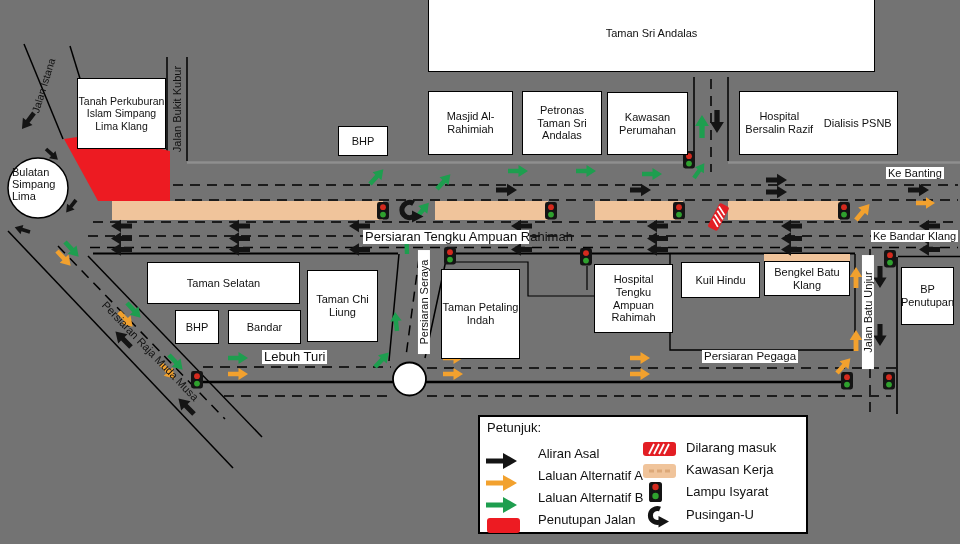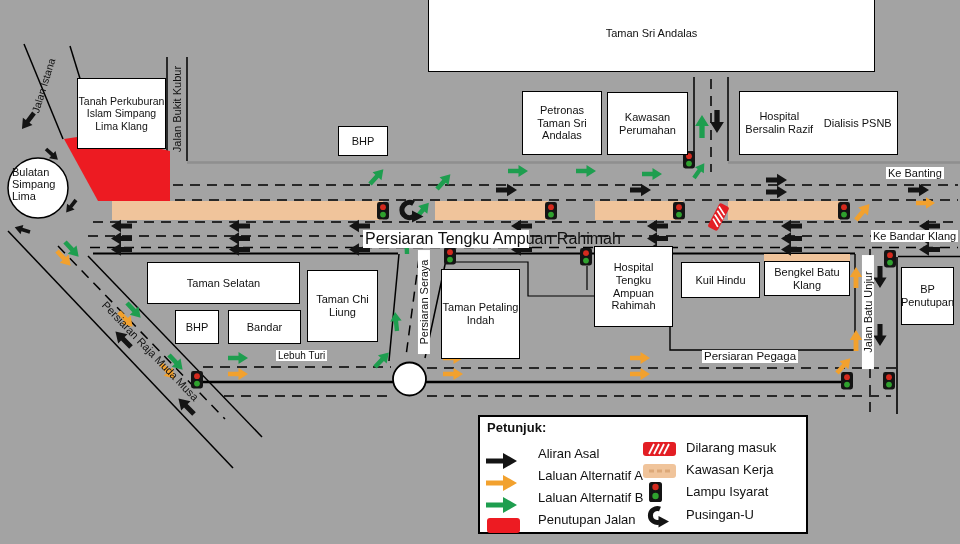--- a/index.html
+++ b/index.html
@@ -1,27 +1,27 @@
 <!DOCTYPE html>
 <html><head>
 <meta charset="utf-8">
 <style>
   html,body{margin:0;padding:0;background:#fff;}
-  .stage{position:relative;width:960px;height:544px;background:#a3a3a3;overflow:hidden;
+  .stage{position:relative;width:960px;height:544px;background:#737373;overflow:hidden;
          font-family:"Liberation Sans",sans-serif;color:#111;}
   .stage svg.map{position:absolute;left:0;top:0;}
   .bld{position:absolute;border:1.6px solid #000;background:#fff;display:flex;
        align-items:center;justify-content:center;text-align:center;
        font-size:11px;line-height:1.18;box-sizing:border-box;}
   .lbl{position:absolute;font-size:11px;white-space:nowrap;line-height:1.1;}
   .bg{background:#fff;padding:0 2px;}
   .rot{transform-origin:center center;text-align:center;}
   .legend{position:absolute;left:478px;top:415px;width:330px;height:119px;
           border:2.2px solid #000;background:#fff;box-sizing:border-box;}
-  .lg-title{position:absolute;left:7px;top:3px;font-size:13px;font-weight:bold;}
+  .lg-title{position:absolute;left:7px;top:3px;font-size:13px;font-weight:normal;}
   .lg-label{position:absolute;font-size:13px;white-space:nowrap;}
   .lg-icon{position:absolute;}
 </style>
 </head>
 <body>
 
 <div class="stage">
 
 <svg class="map" width="960" height="544" viewBox="0 0 960 544">
   <defs>
@@ -192,20 +192,23 @@
 
 <div class="bld" style="left:428px;top:-6px;width:447px;height:78px">
       <span>Taman Sri Andalas</span>
     </div>
 <div class="bld" style="left:77px;top:78px;width:89px;height:71px;font-size:10.5px">
       <span>Tanah Perkuburan Islam Simpang Lima Klang</span>
     </div>
 <div class="bld" style="left:338px;top:126px;width:50px;height:30px">
       <span>BHP</span>
     </div>
+<div class="bld" style="left:428px;top:91px;width:85px;height:64px">
+      <span>Masjid Al-Rahimiah</span>
+    </div>
 <div class="bld" style="left:522px;top:91px;width:80px;height:64px">
       <span>Petronas Taman Sri Andalas</span>
     </div>
 <div class="bld" style="left:607px;top:92px;width:81px;height:63px">
       <span>Kawasan Perumahan</span>
     </div>
 <div class="bld" style="left:739px;top:91px;width:159px;height:64px">
   <span style="flex:1">Hospital Bersalin Razif</span>
   <span style="flex:1">Dialisis PSNB</span>
 </div>
@@ -217,38 +220,38 @@
     </div>
 <div class="bld" style="left:228px;top:310px;width:73px;height:34px">
       <span>Bandar</span>
     </div>
 <div class="bld" style="left:307px;top:270px;width:71px;height:72px">
       <span>Taman Chi Liung</span>
     </div>
 <div class="bld" style="left:441px;top:269px;width:79px;height:90px">
       <span>Taman Petaling Indah</span>
     </div>
-<div class="bld" style="left:594px;top:246px;width:79px;height:81px">
+<div class="bld" style="left:594px;top:264px;width:79px;height:69px">
       <span>Hospital Tengku Ampuan Rahimah</span>
     </div>
 <div class="bld" style="left:681px;top:262px;width:79px;height:36px">
       <span>Kuil Hindu</span>
     </div>
 <div class="bld" style="left:764px;top:261px;width:86px;height:35px">
       <span>Bengkel Batu Klang</span>
     </div>
 <div class="bld" style="left:901px;top:267px;width:53px;height:58px">
       <span>BP Penutupan</span>
     </div>
 
 <div class="lbl" style="left:12px;top:166px;width:54px;font-size:11px;text-align:left;white-space:normal">Bulatan Simpang Lima</div>
-<div class="lbl bg" style="left:363px;top:230px;width:162px;font-size:16px;text-align:center">Persiaran Tengku Ampuan Rahimah</div>
+<div class="lbl bg" style="left:363px;top:230px;width:162px;font-size:13px;text-align:center">Persiaran Tengku Ampuan Rahimah</div>
 <div class="lbl bg" style="left:886px;top:167px">Ke Banting</div>
 <div class="lbl bg" style="left:871px;top:230px">Ke Bandar Klang</div>
-<div class="lbl bg" style="left:276px;top:350px;font-size:10px">Lebuh Turi</div>
+<div class="lbl bg" style="left:262px;top:350px;font-size:13px">Lebuh Turi</div>
 <div class="lbl bg" style="left:702px;top:350px;font-size:11.5px">Persiaran Pegaga</div>
 <div class="lbl rot" style="left:7px;top:80px;width:74px;font-size:10.5px;transform:rotate(-73deg)">Jalan Istana</div>
 <div class="lbl rot" style="left:124px;top:103px;width:106px;transform:rotate(-90deg)">Jalan Bukit Kubur</div>
 <div class="lbl rot" style="left:68px;top:345px;width:165px;transform:rotate(46deg)">Persiaran Raja Muda Musa</div>
 <div class="lbl rot bg" style="left:372px;top:296px;width:100px;transform:rotate(-90deg)">Persiaran Seraya</div>
 <div class="lbl rot bg" style="left:811px;top:306px;width:110px;transform:rotate(-90deg)">Jalan Batu Unjur</div>
 
 <div class="legend">
   <div class="lg-title">Petunjuk:</div>
 

